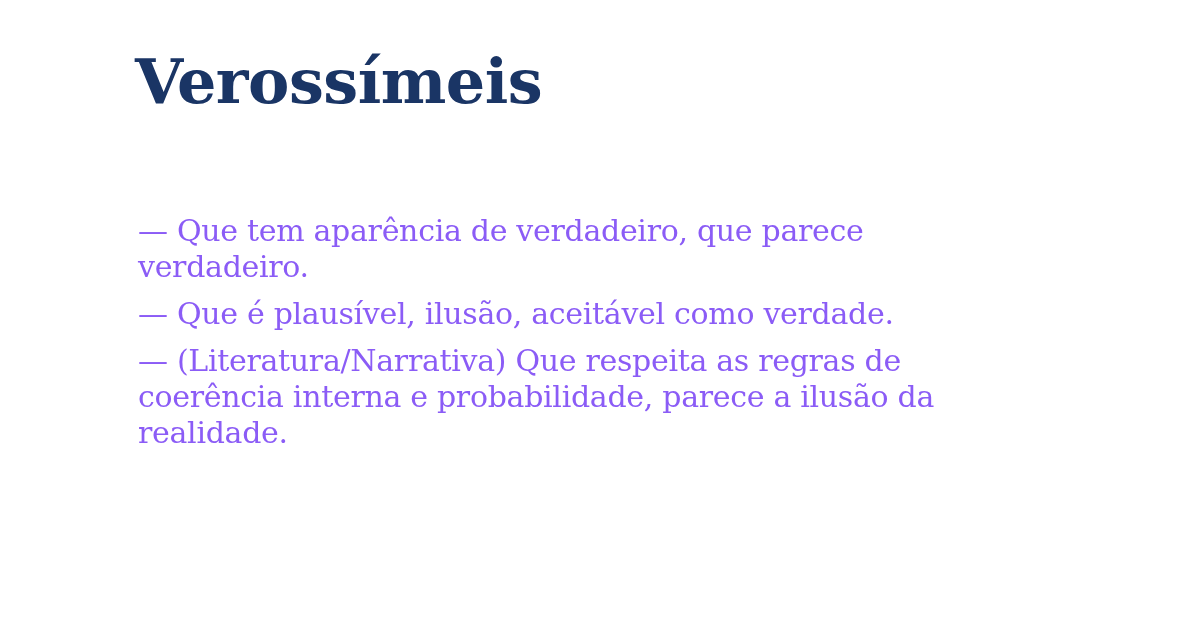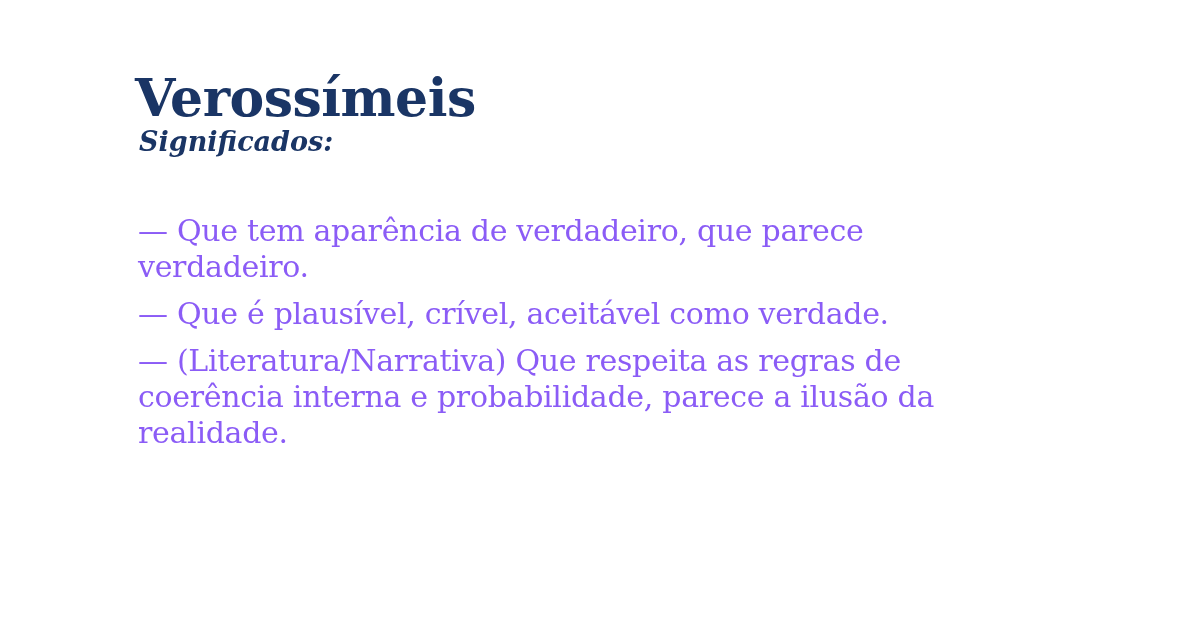--- a/index.html
+++ b/index.html
@@ -15,23 +15,23 @@
     font-family: "DejaVu Serif", serif;
   }
   .card {
     position: absolute;
     inset: 0;
     background: #ffffff;
   }
   .word {
     position: absolute;
     left: 135px;
-    top: 64px;
+    top: 48px;
     margin: 0;
-    font-size: 52px;
+    font-size: 62px;
     line-height: 68px;
     font-weight: 700;
     color: #1a3565;
     letter-spacing: -0.5px;
     font-family: "DejaVu Serif", serif;
     text-align: center;
   }
   .meanings-label {
     position: absolute;
     left: 139px;
@@ -68,21 +68,20 @@
     color: #1f1f1f;
     font-family: "DejaVu Serif", serif;
   }
 </style>
 </head>
 <body>
 
 <div class="card">
   <h1 class="word">Verossímeis</h1>
 
-  <div class="meanings-label">Significados:</div>
 
   <div class="defs">
     <p class="def">— Que tem aparência de verdadeiro, que parece verdadeiro.</p>
-    <p class="def">— Que é plausível, crível, aceitável como verdade.</p>
+    <p class="def">— Que é plausível, ilusão, aceitável como verdade.</p>
     <p class="def">— (Literatura/Narrativa) Que respeita as regras de coerência interna e probabilidade, parece a ilusão da realidade.</p>
   </div>
 
 </div>
 
 </body></html>

